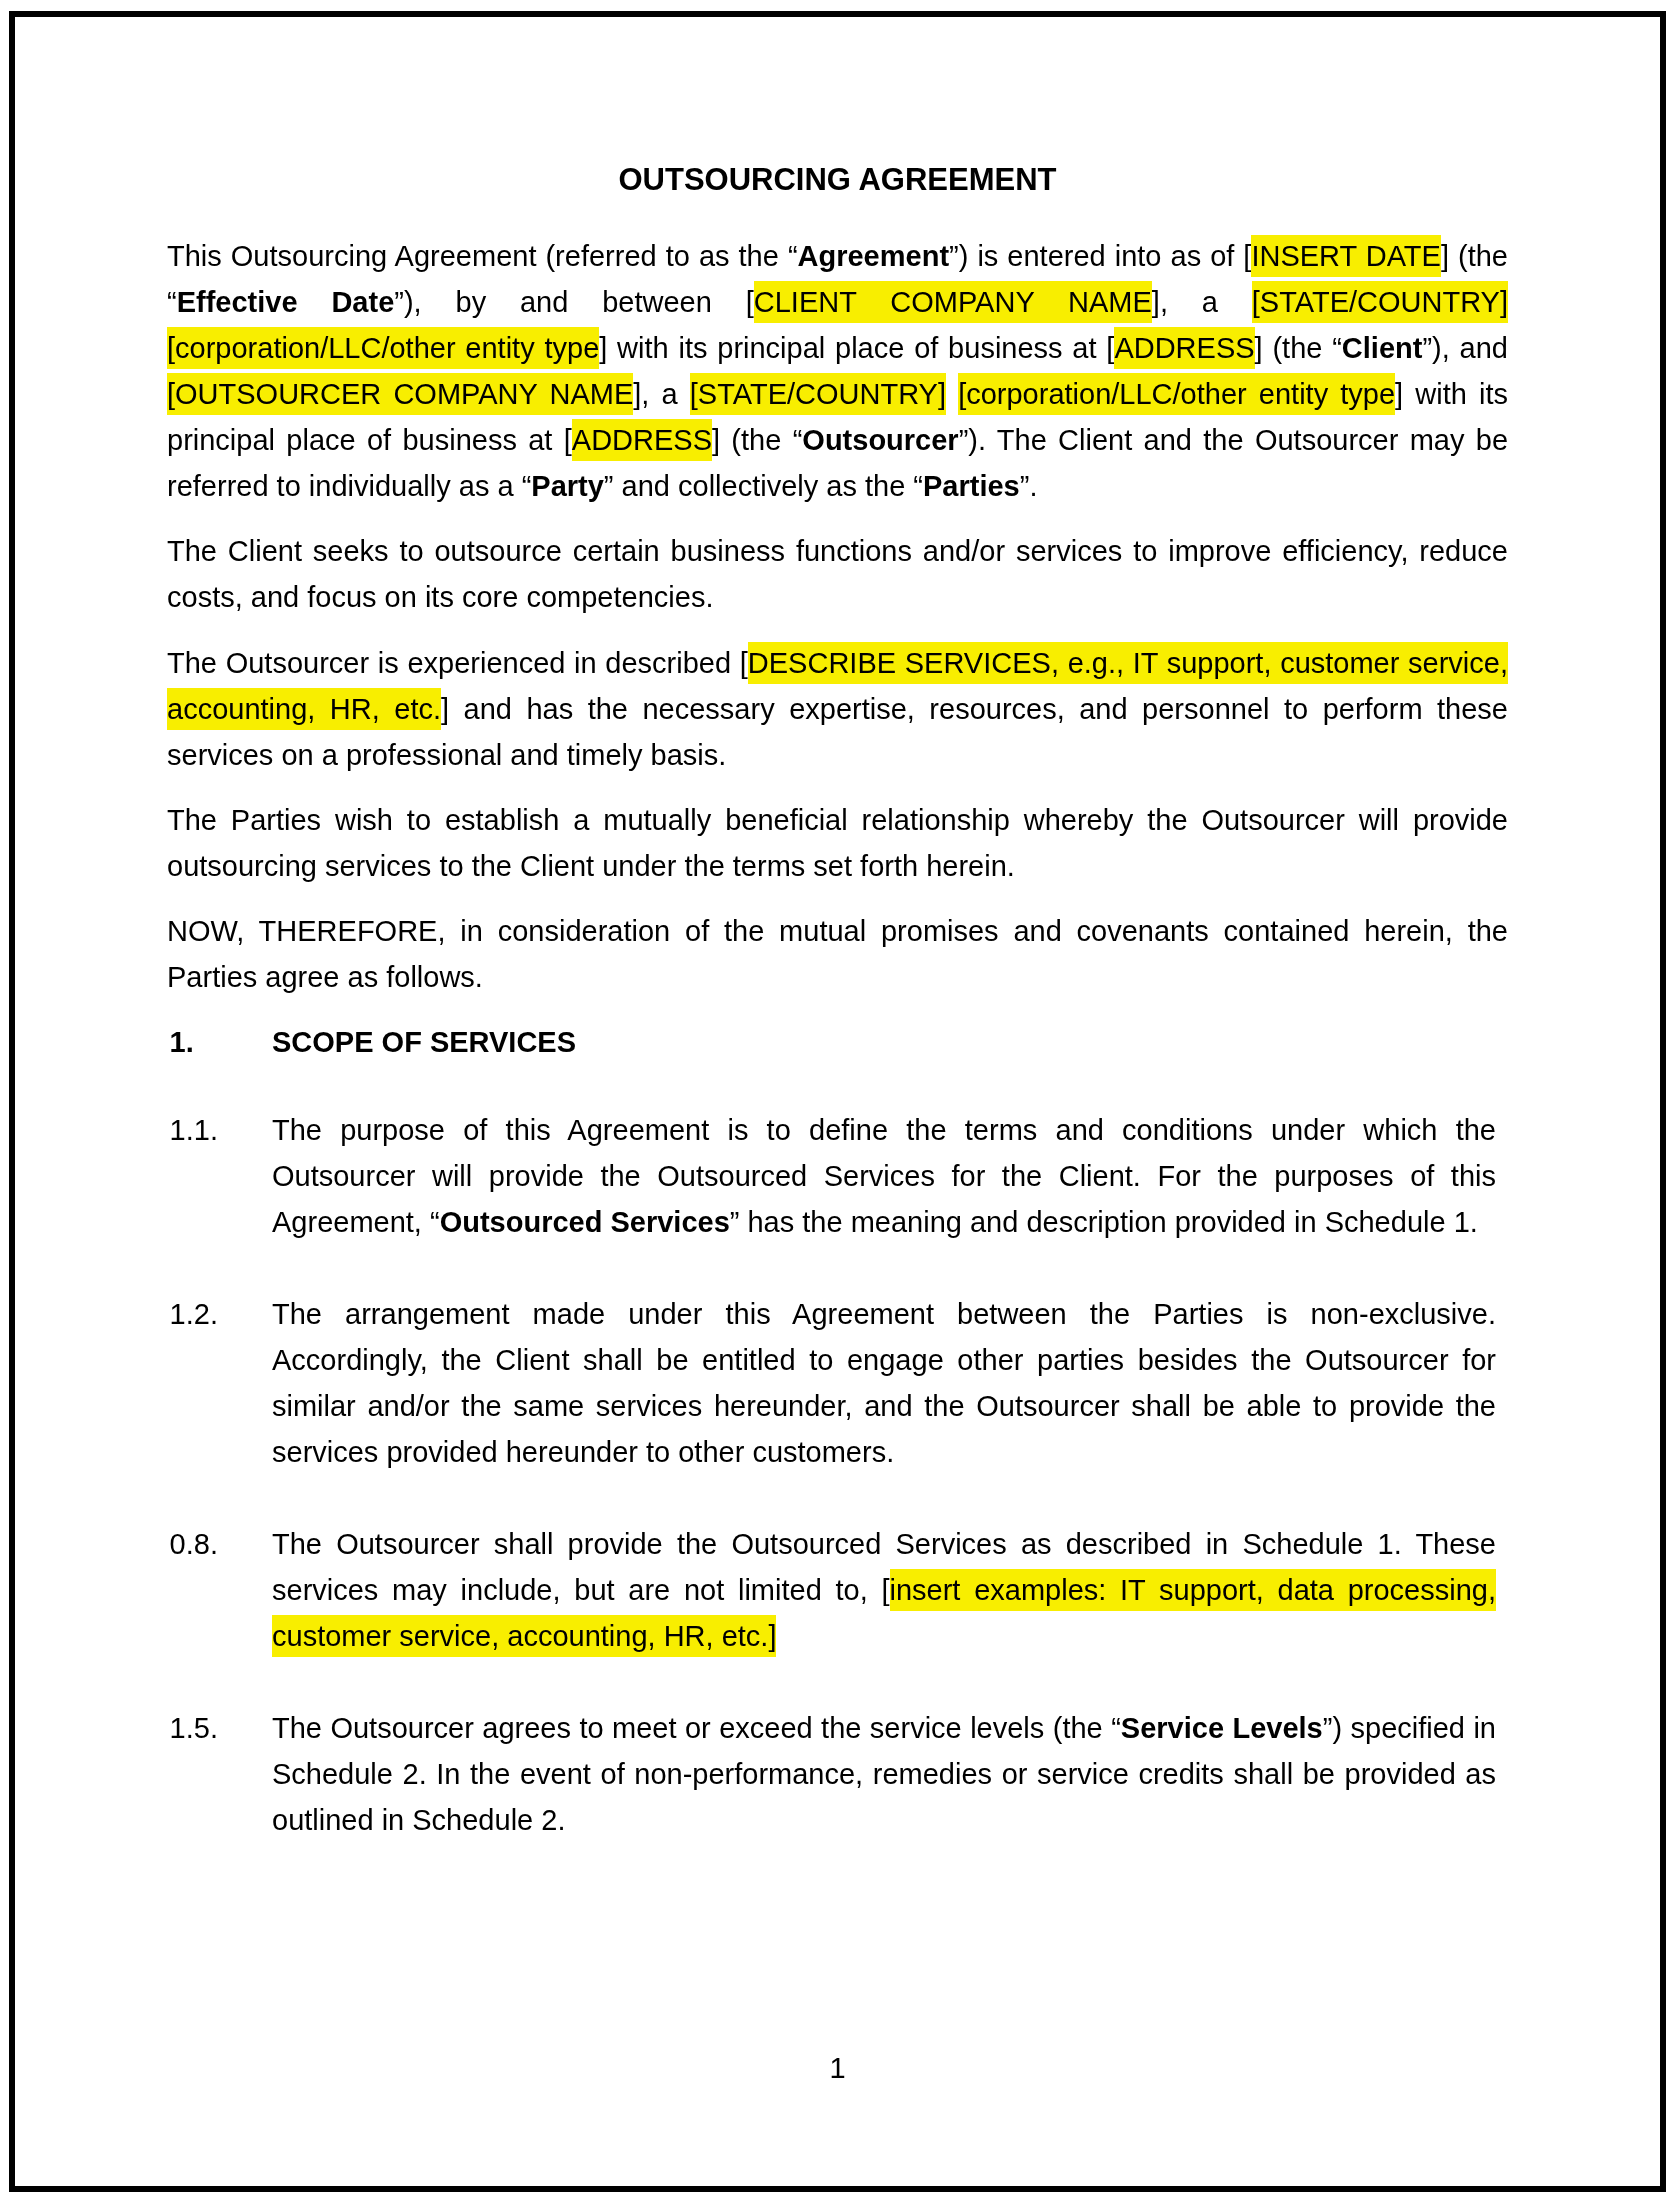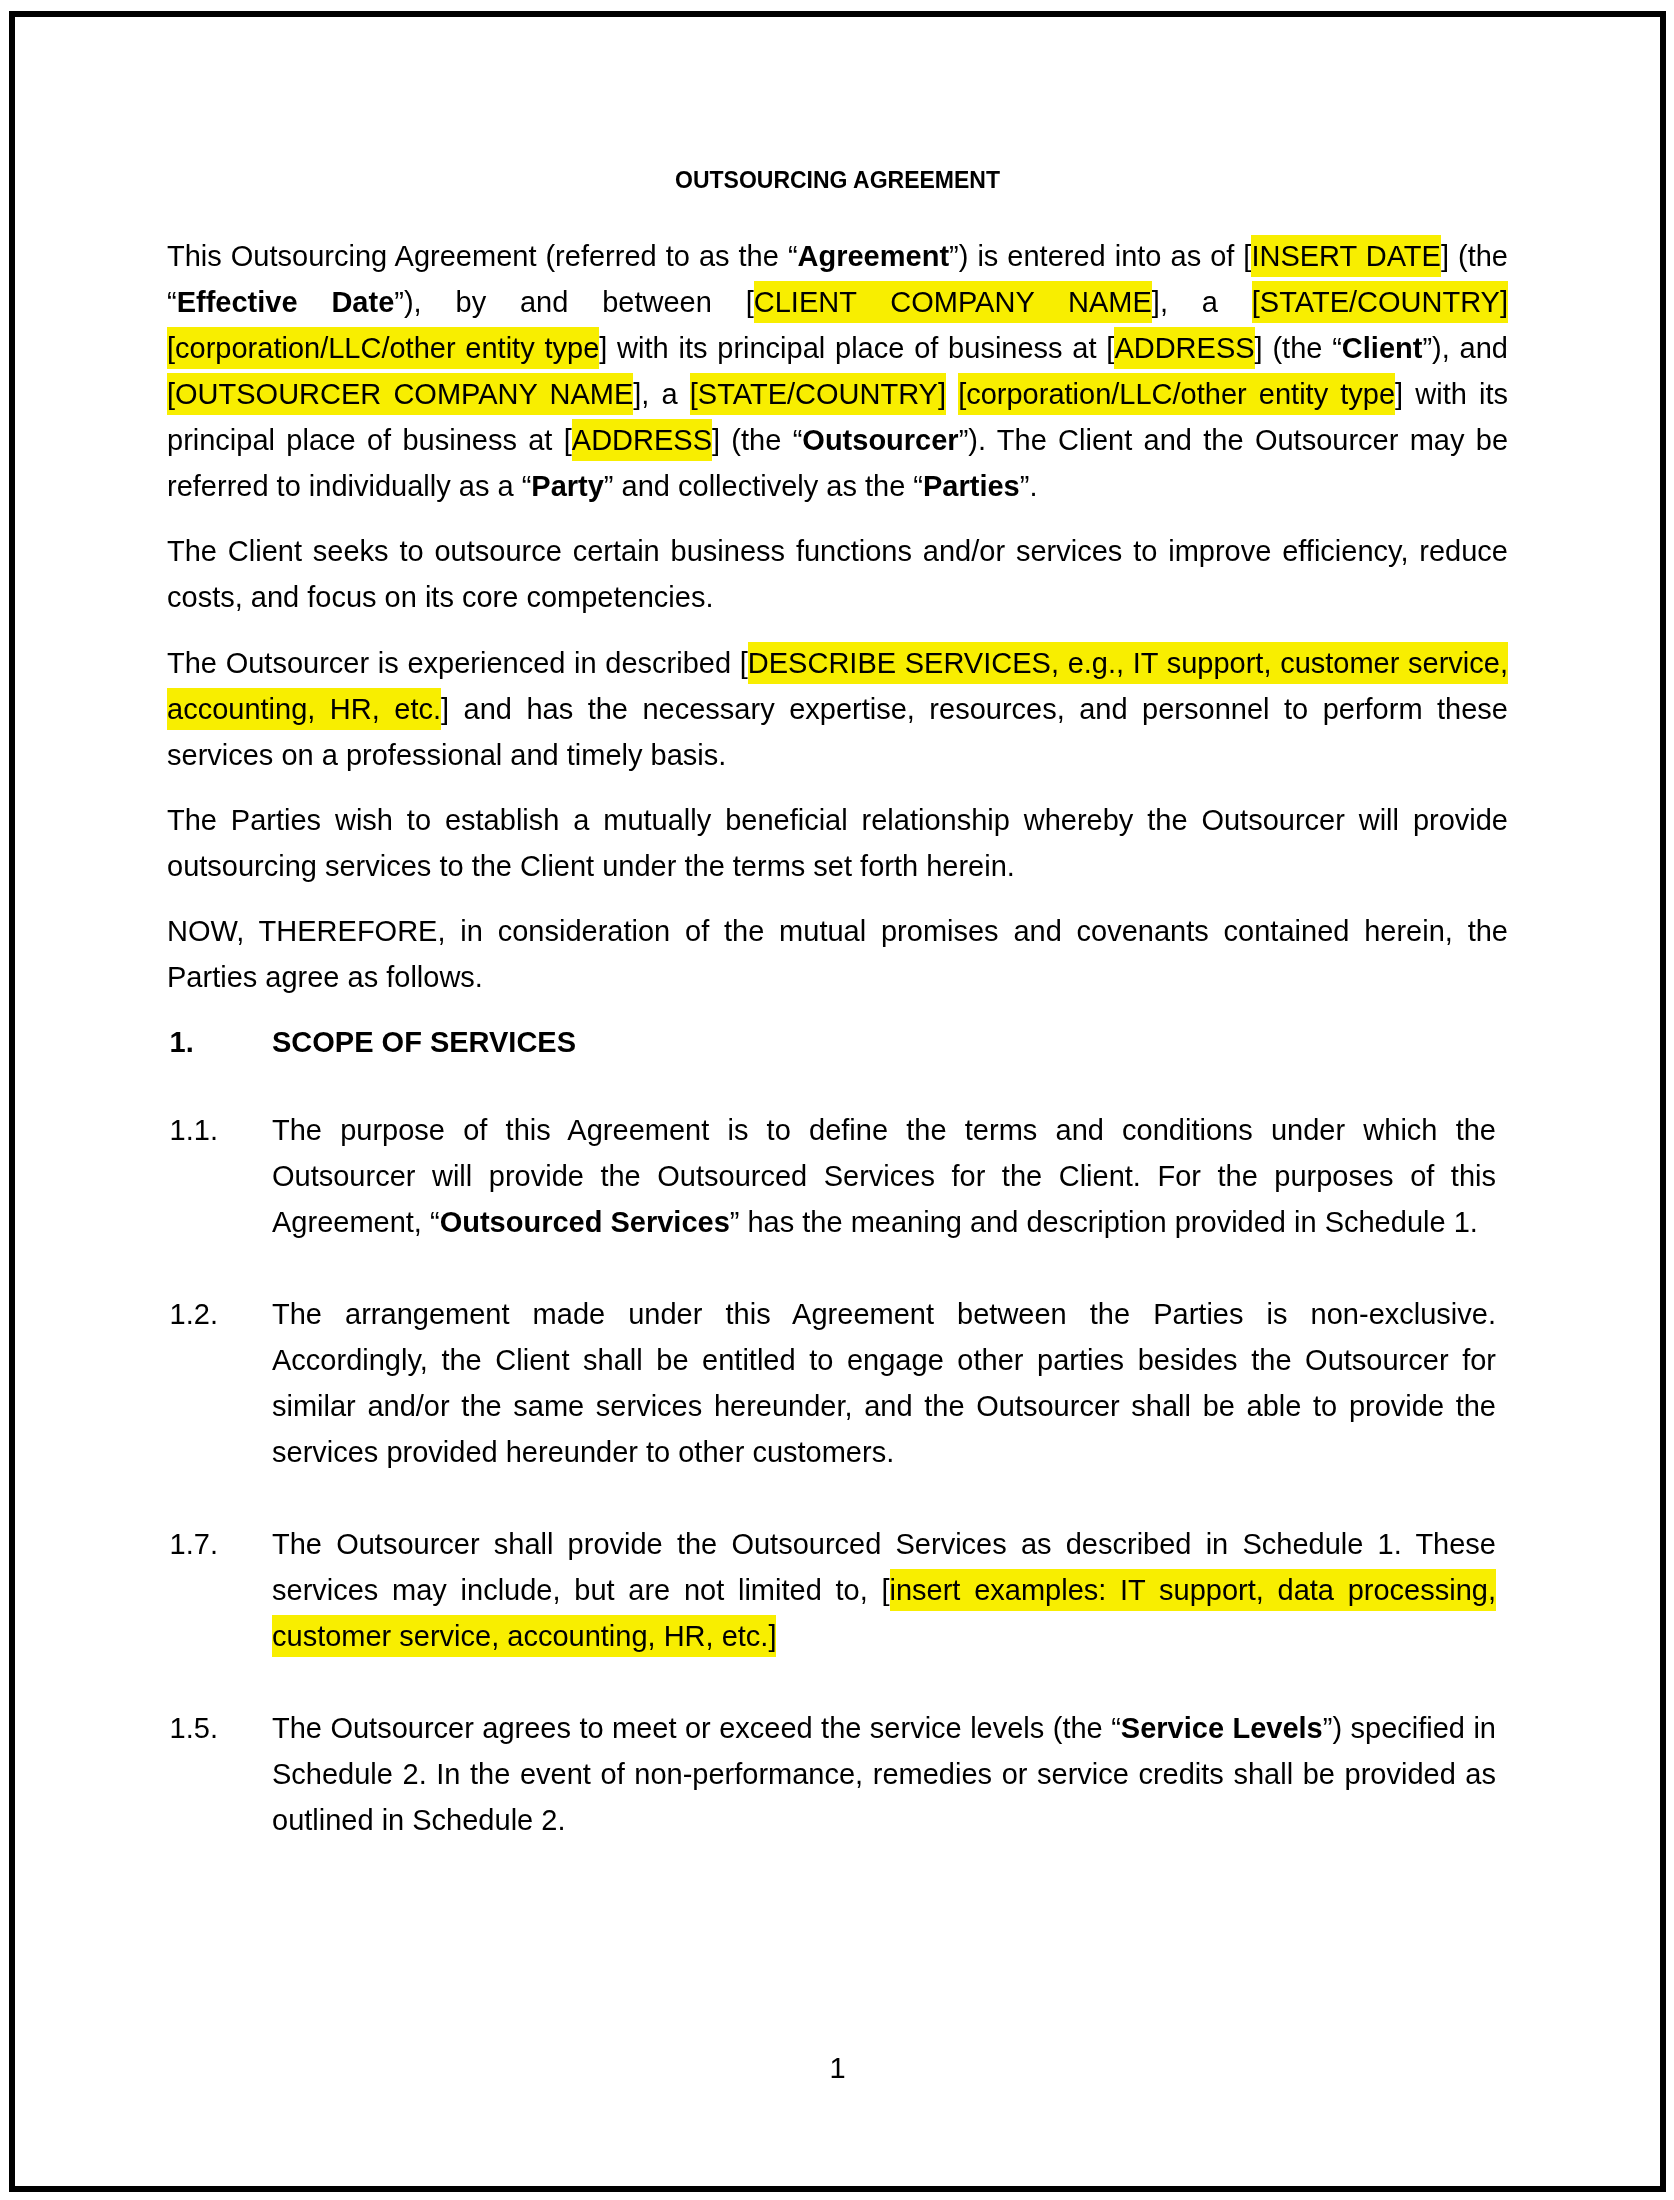--- a/index.html
+++ b/index.html
@@ -12,21 +12,21 @@
     position: absolute; left: 8.8px; top: 10.5px; right: 8.8px; bottom: 8.8px;
     border: 6.1px solid var(--border, #000);
     box-sizing: border-box;
   }
   .content {
     position: absolute; left: 167px; right: 167px; top: 15px;
     font-size: 29px; line-height: 46px;
   }
   .doc-title {
     margin: 142px 0 30px 0;
-    font-size: 23px; line-height: 46px;
+    font-size: 31px; line-height: 46px;
     font-weight: bold; text-align: center;
   }
   .block { text-align: justify; }
   .para { margin: 0 0 19.3px 0; }
   .heading { margin: 1.8px 0 42px 0; font-weight: bold; position: relative; padding-left: 105px; }
   .item { margin: 0 12px 46px 0; position: relative; padding-left: 105px; }
   .num { position: absolute; left: 2.6px; top: 0; }
   .b { font-weight: bold; }
   .hl { background: var(--hl, #f8ee00); padding: 5px 0; }
   .page-number {
@@ -43,19 +43,19 @@
   <h1 class="doc-title">OUTSOURCING AGREEMENT</h1>
   <div id="doc-body">
       <div class="block para"><span>This Outsourcing Agreement (referred to as the “</span><span class="b">Agreement</span><span>”) is entered into as of [</span><span class="hl">INSERT DATE</span><span>] (the “</span><span class="b">Effective Date</span><span>”), by and between [</span><span class="hl">CLIENT COMPANY NAME</span><span>], a </span><span class="hl">[STATE/COUNTRY]</span><span> </span><span class="hl">[corporation/LLC/other entity type</span><span>] with its principal place of business at [</span><span class="hl">ADDRESS</span><span>] (the “</span><span class="b">Client</span><span>”), and </span><span class="hl">[OUTSOURCER COMPANY NAME</span><span>], a </span><span class="hl">[STATE/COUNTRY]</span><span> </span><span class="hl">[corporation/LLC/other entity type</span><span>] with its principal place of business at [</span><span class="hl">ADDRESS</span><span>] (the “</span><span class="b">Outsourcer</span><span>”). The Client and the Outsourcer may be referred to individually as a “</span><span class="b">Party</span><span>” and collectively as the “</span><span class="b">Parties</span><span>”.</span></div>
       <div class="block para"><span>The Client seeks to outsource certain business functions and/or services to improve efficiency, reduce costs, and focus on its core competencies.</span></div>
       <div class="block para"><span>The Outsourcer is experienced in described [</span><span class="hl">DESCRIBE SERVICES, e.g., IT support, customer service, accounting, HR, etc.</span><span>] and has the necessary expertise, resources, and personnel to perform these services on a professional and timely basis.</span></div>
       <div class="block para"><span>The Parties wish to establish a mutually beneficial relationship whereby the Outsourcer will provide outsourcing services to the Client under the terms set forth herein.</span></div>
       <div class="block para"><span>NOW, THEREFORE, in consideration of the mutual promises and covenants contained herein, the Parties agree as follows.</span></div>
       <div class="block heading"><span class="num">1.</span><span>SCOPE OF SERVICES</span></div>
       <div class="block item"><span class="num">1.1.</span><span>The purpose of this Agreement is to define the terms and conditions under which the Outsourcer will provide the Outsourced Services for the Client. For the purposes of this Agreement, “</span><span class="b">Outsourced Services</span><span>” has the meaning and description provided in Schedule 1.</span></div>
       <div class="block item"><span class="num">1.2.</span><span>The arrangement made under this Agreement between the Parties is non-exclusive. Accordingly, the Client shall be entitled to engage other parties besides the Outsourcer for similar and/or the same services hereunder, and the Outsourcer shall be able to provide the services provided hereunder to other customers.</span></div>
-      <div class="block item"><span class="num">1.7.</span><span>The Outsourcer shall provide the Outsourced Services as described in Schedule 1. These services may include, but are not limited to, [</span><span class="hl">insert examples: IT support, data processing, customer service, accounting, HR, etc.]</span></div>
+      <div class="block item"><span class="num">0.8.</span><span>The Outsourcer shall provide the Outsourced Services as described in Schedule 1. These services may include, but are not limited to, [</span><span class="hl">insert examples: IT support, data processing, customer service, accounting, HR, etc.]</span></div>
       <div class="block item"><span class="num">1.5.</span><span>The Outsourcer agrees to meet or exceed the service levels (the “</span><span class="b">Service Levels</span><span>”) specified in Schedule 2. In the event of non-performance, remedies or service credits shall be provided as outlined in Schedule 2.</span></div>
     </div>
 </div>
 
 <div class="page-number">1</div>
 
 
 </body></html>

